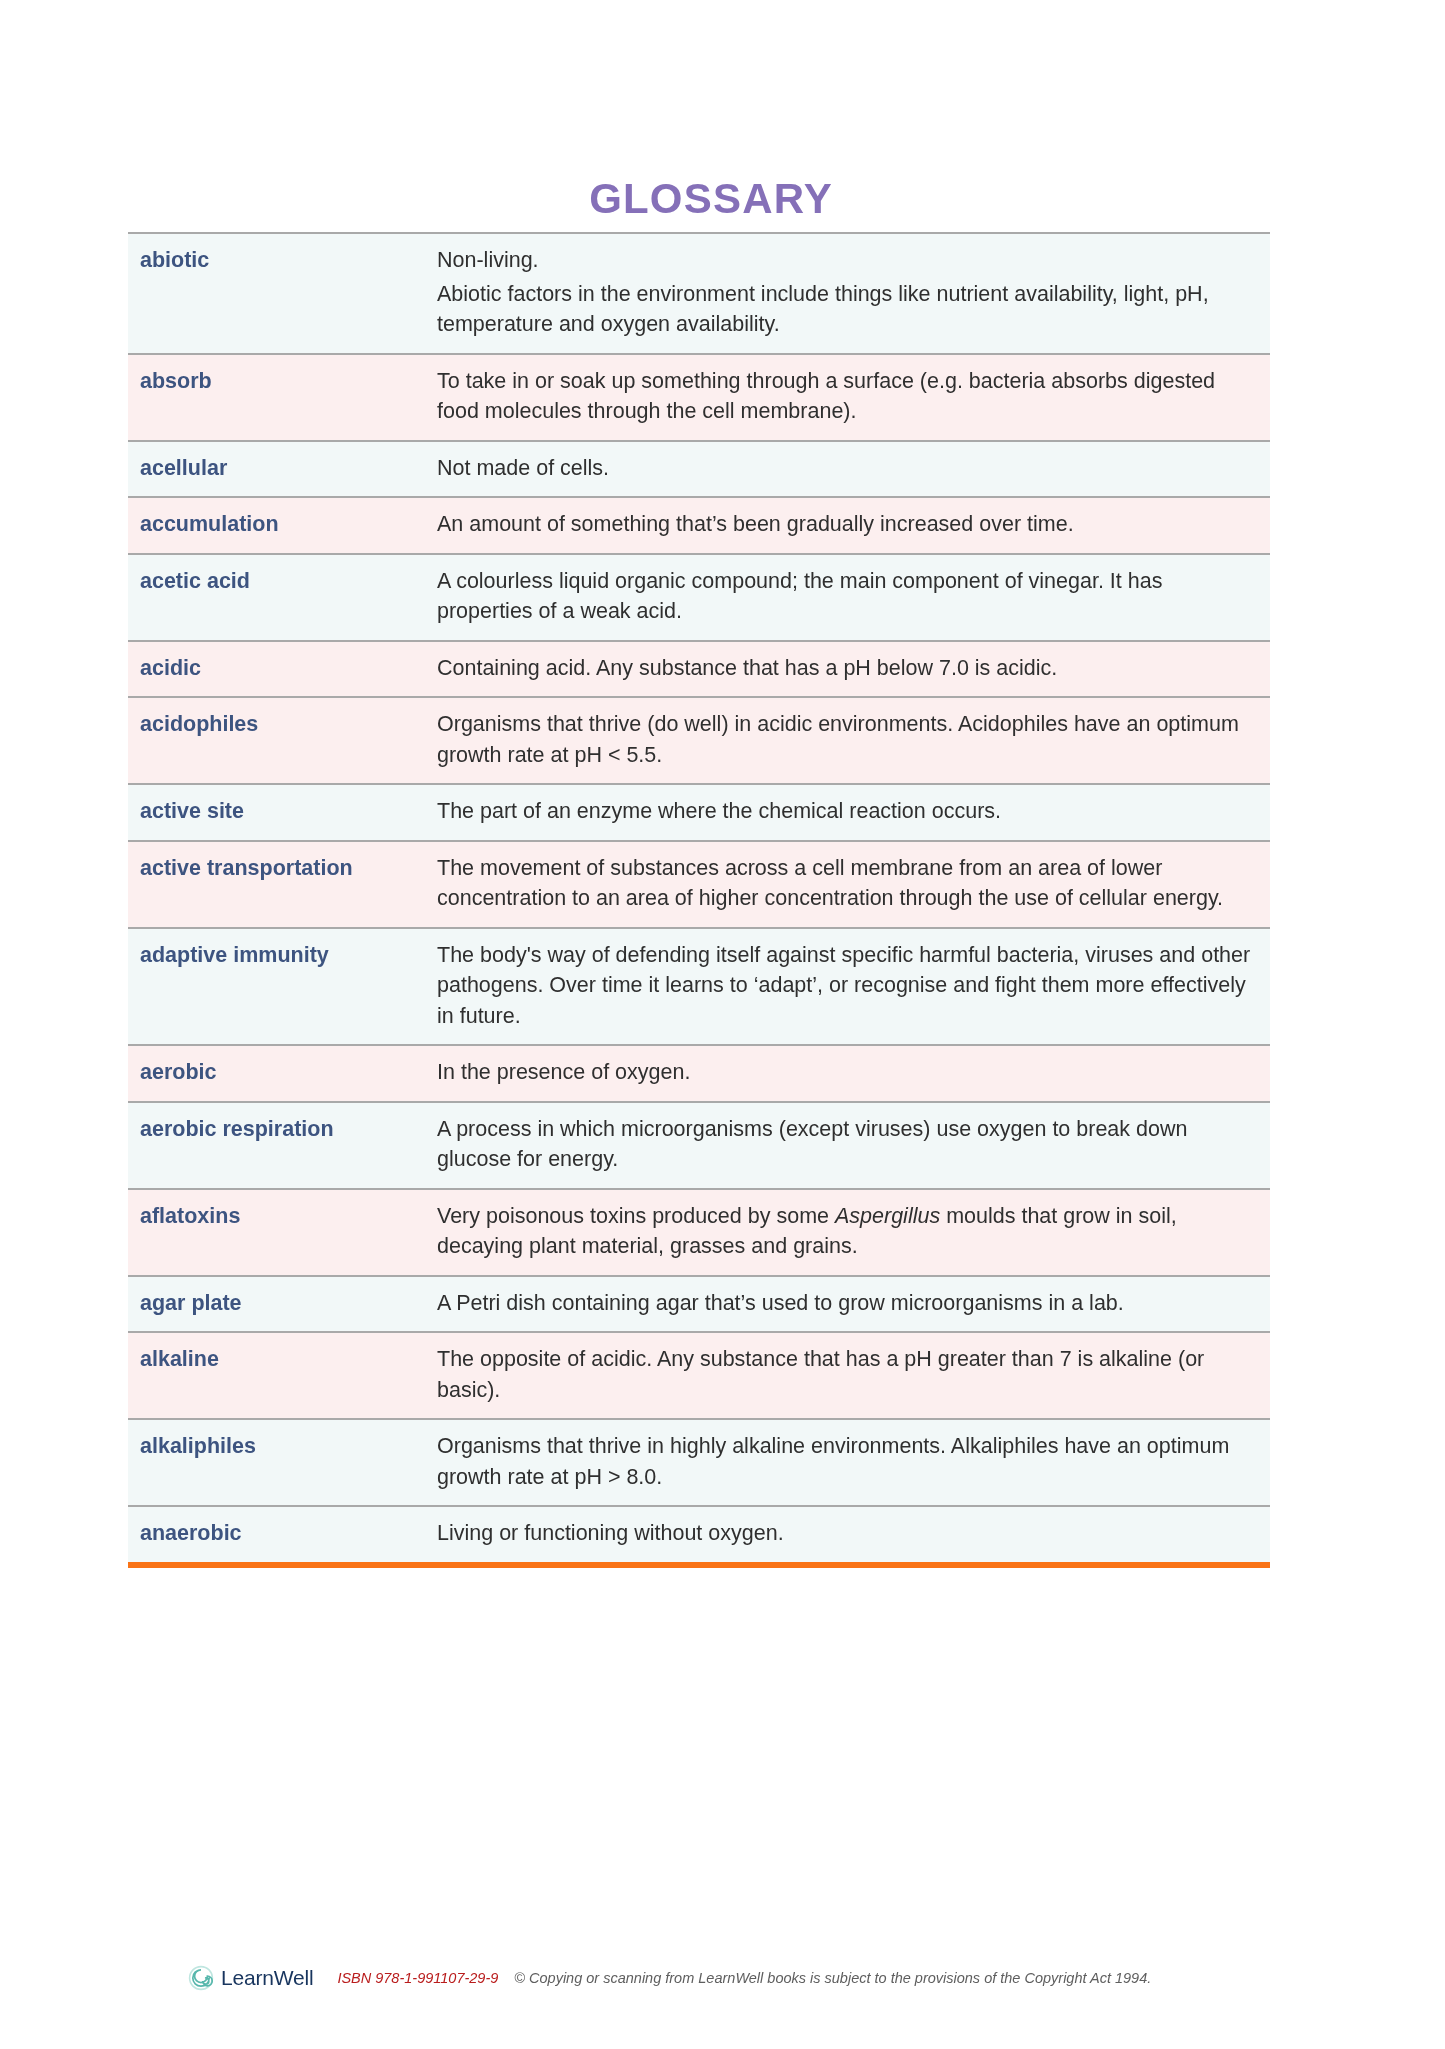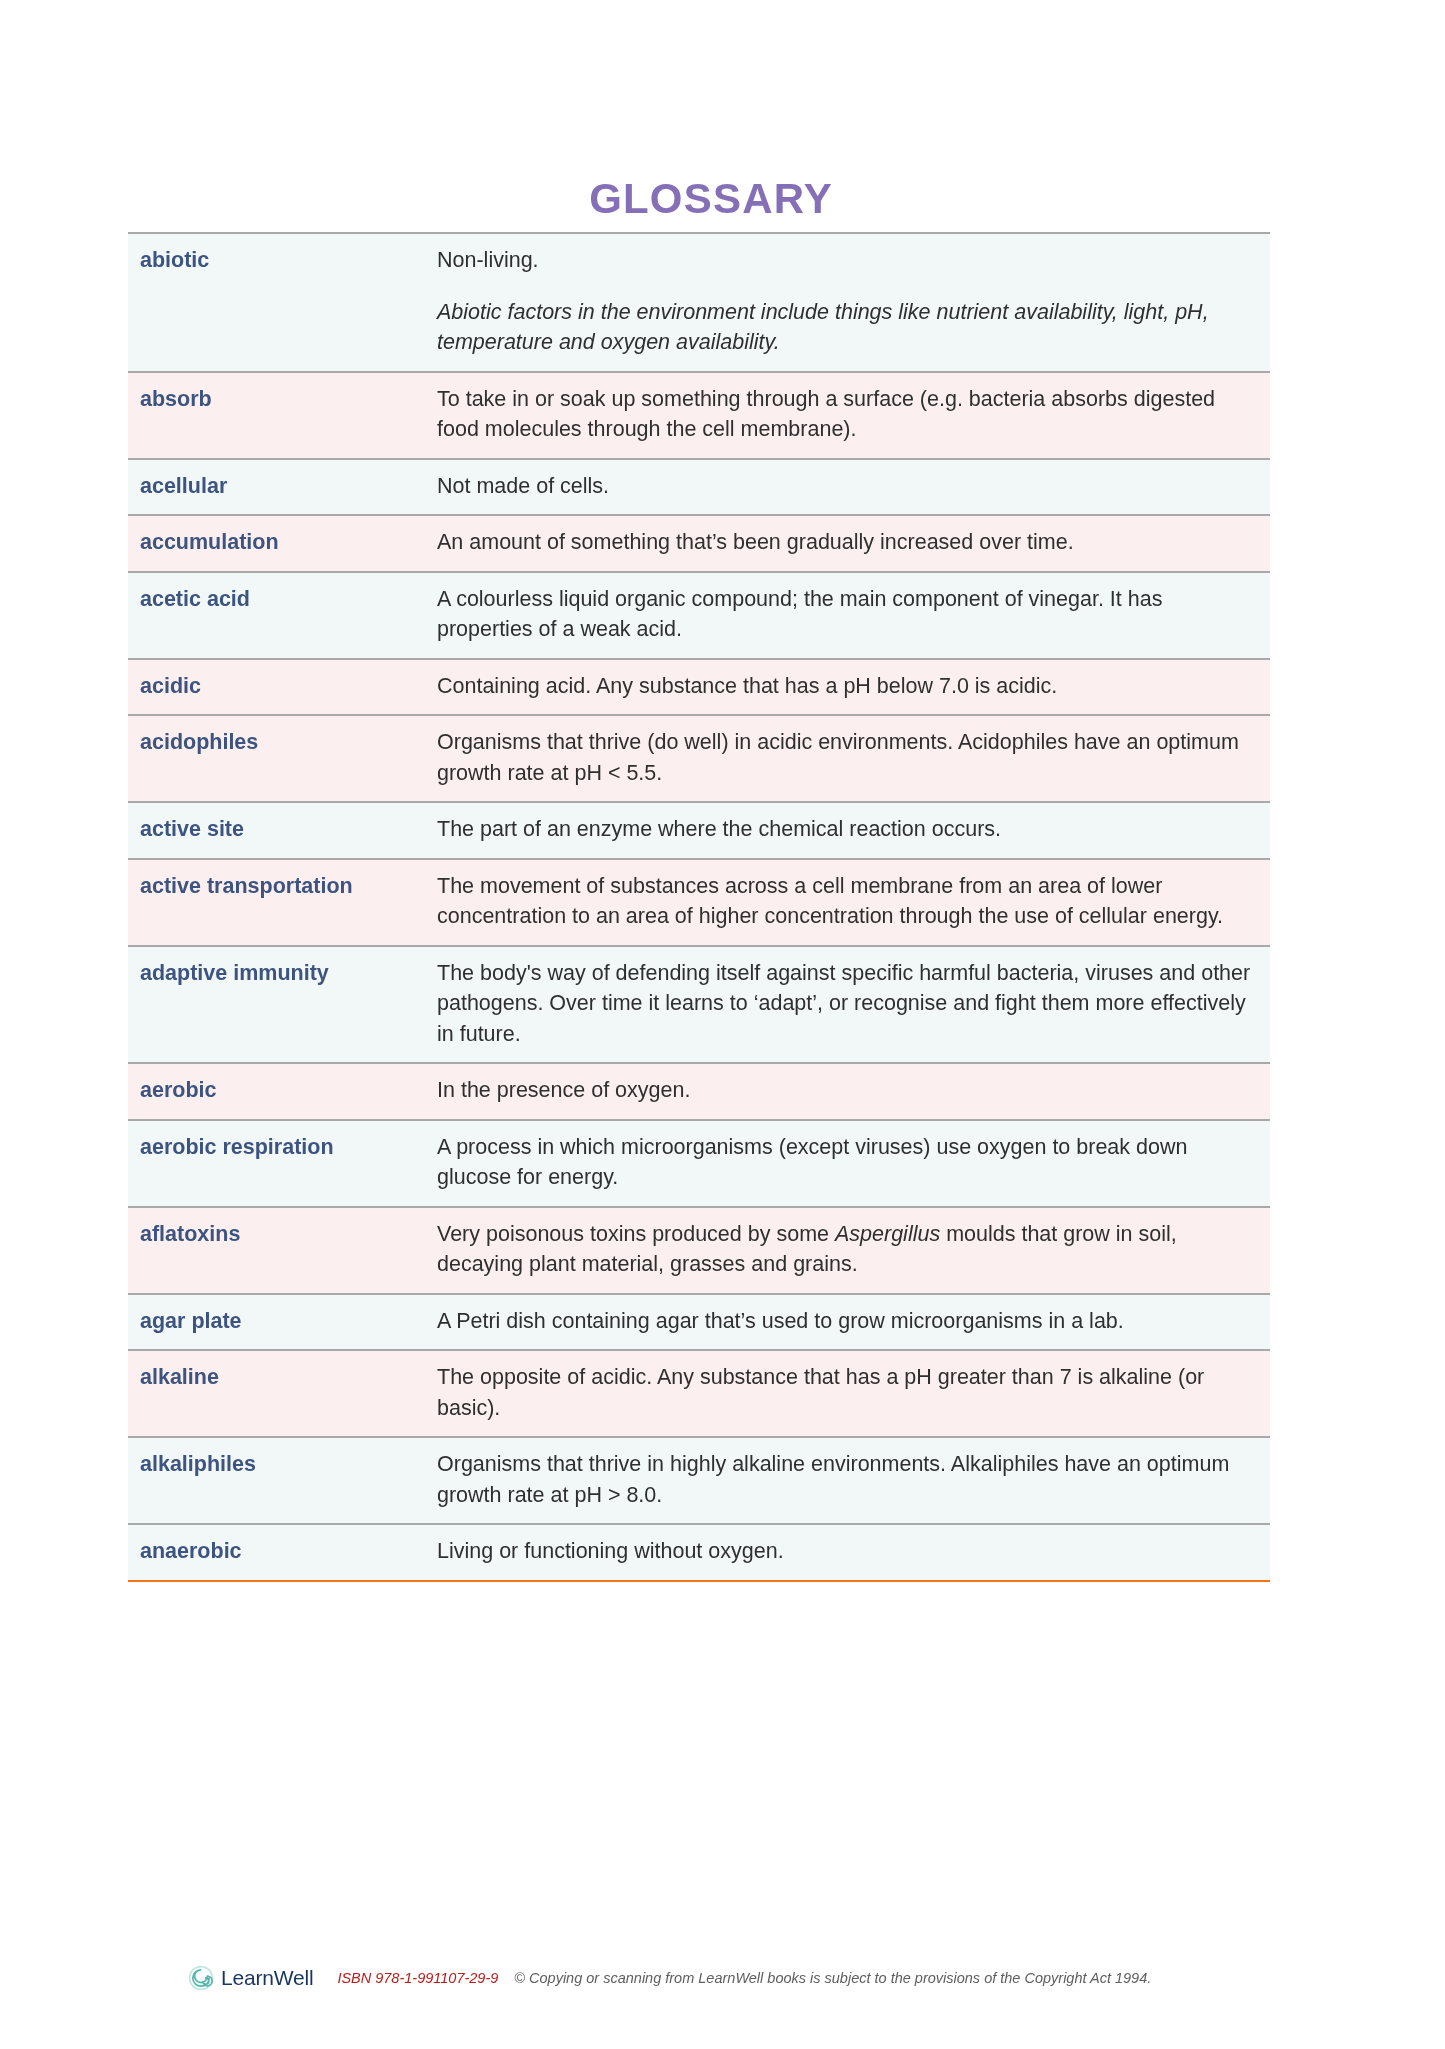--- a/index.html
+++ b/index.html
@@ -41,21 +41,21 @@
     left: 128px;
     width: 1142px;
     border-collapse: collapse;
     table-layout: fixed;
   }
 
   .glossary-table tr {
     border-top: 2px solid #a9a9a9;
   }
   .glossary-table tr:last-child {
-    border-bottom: 2px solid #f97316;
+    border-bottom: 6px solid #f97316;
   }
 
   .glossary-table td {
     vertical-align: top;
     padding: 11px 0 13px 0;
     font-size: 21.5px;
     line-height: 1.42;
   }
 
   td.term {
@@ -73,22 +73,21 @@
     box-sizing: border-box;
   }
 
   tr.rowA { background: #f2f8f8; }
   tr.rowB { background: #fcefef; border-radius: 6px; }
 
   .definition p {
     margin: 0;
   }
   .definition p + p {
-    margin-top: 21px;
-    font-style: italic;
+    margin-top: 3px;
   }
   .definition i {
     font-style: italic;
   }
 
   .footer {
     position: absolute;
     left: 188px;
     top: 1965px;
     display: flex;

